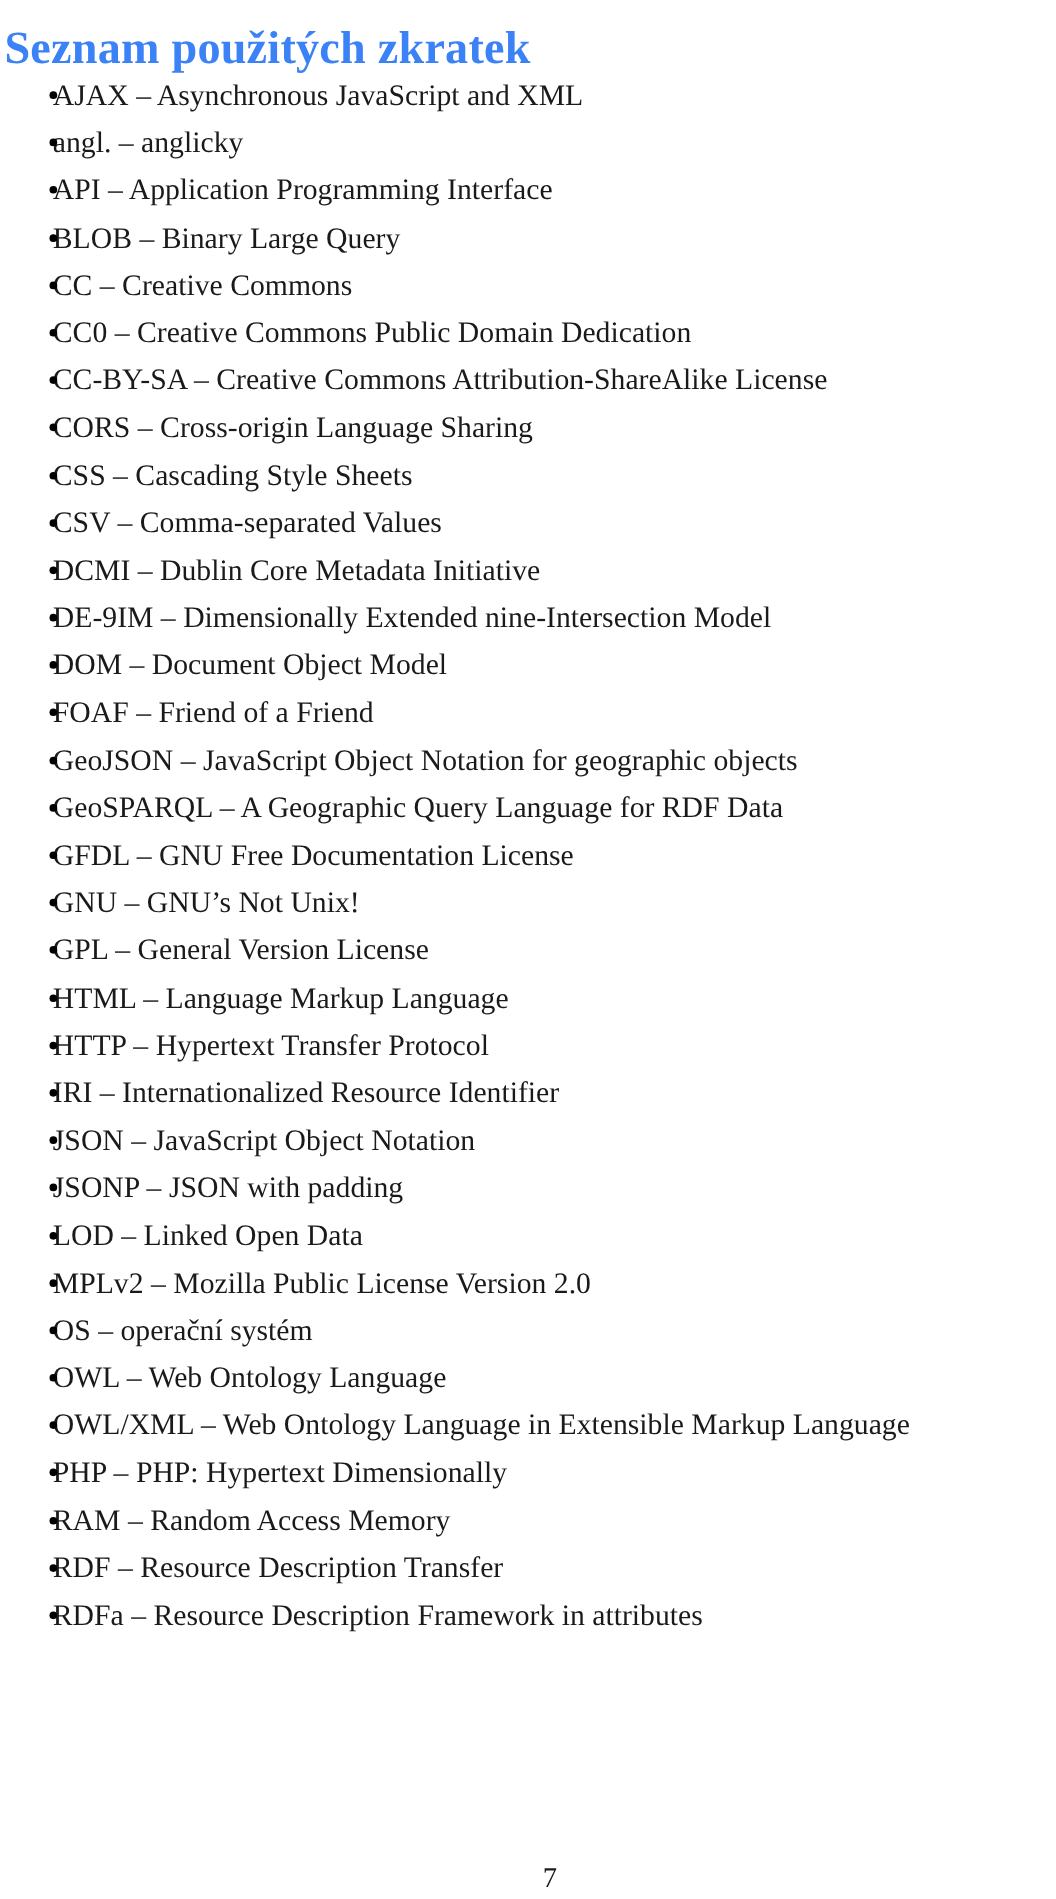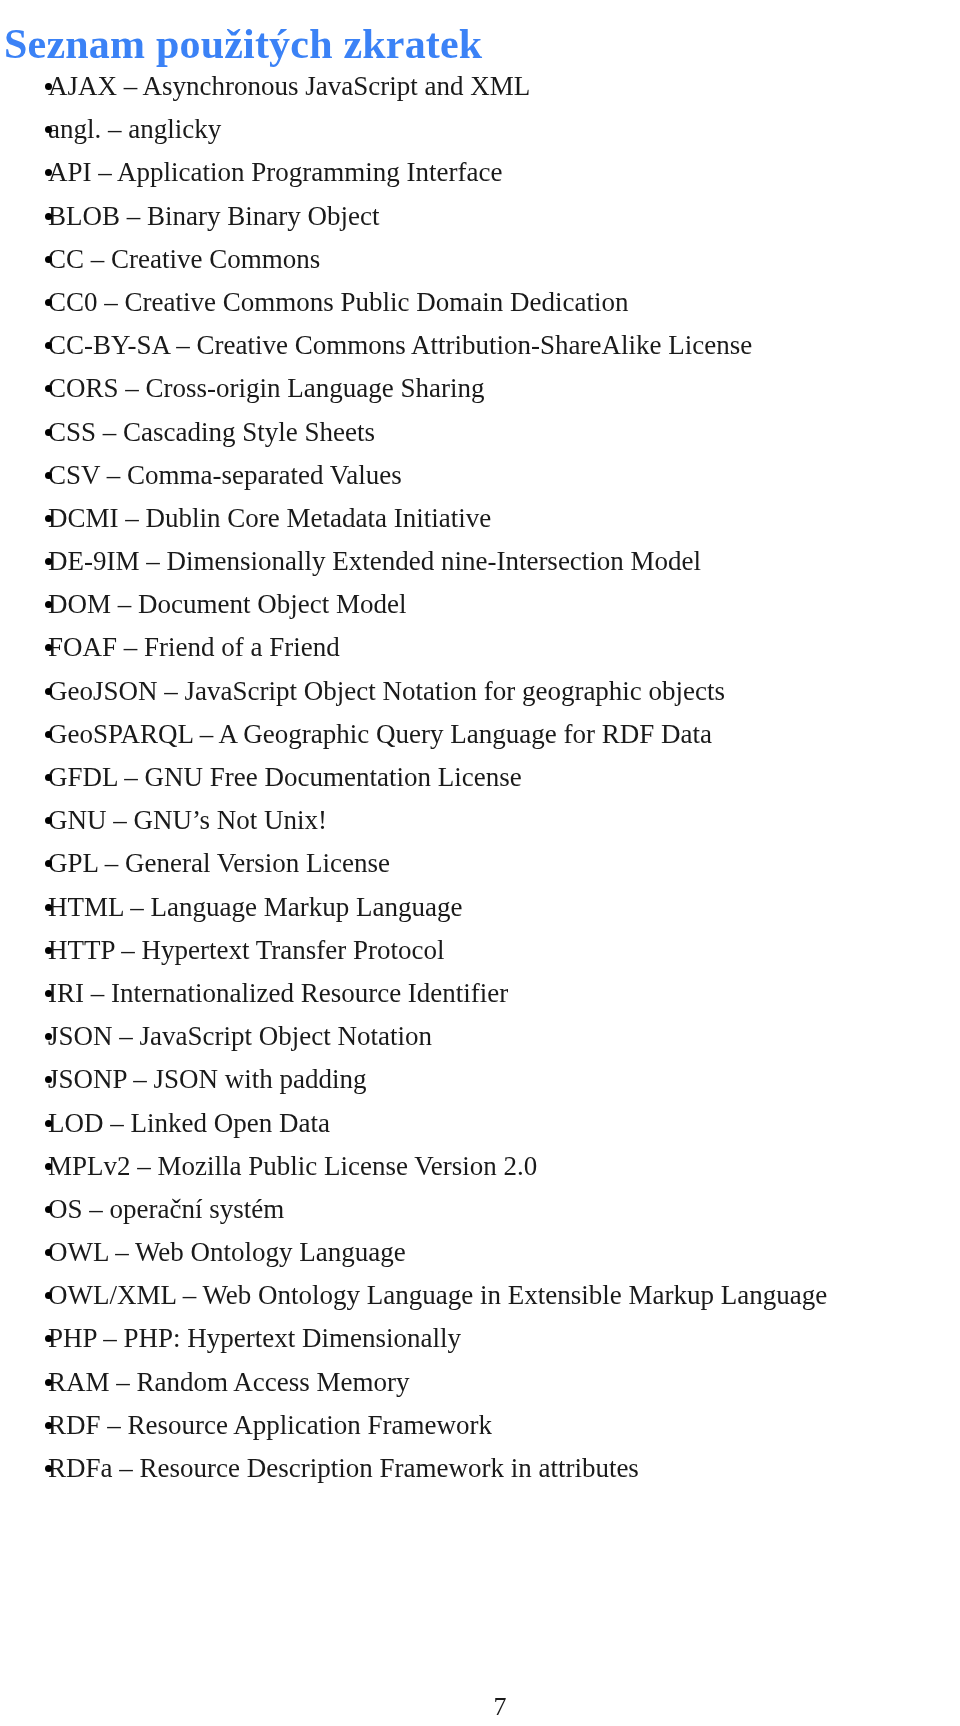--- a/index.html
+++ b/index.html
@@ -90,21 +90,21 @@
 
 <div class="page">
 
   <h1 class="page-title">Seznam použitých zkratek</h1>
 
   <ul class="abbr-list">
 
   <li class="abbr-item"><span class="abbr-bullet"></span><span class="abbr-text">AJAX – Asynchronous JavaScript and XML</span></li>
       <li class="abbr-item"><span class="abbr-bullet"></span><span class="abbr-text">angl. – anglicky</span></li>
       <li class="abbr-item"><span class="abbr-bullet"></span><span class="abbr-text">API – Application Programming Interface</span></li>
-      <li class="abbr-item"><span class="abbr-bullet"></span><span class="abbr-text">BLOB – Binary Binary Object</span></li>
+      <li class="abbr-item"><span class="abbr-bullet"></span><span class="abbr-text">BLOB – Binary Large Query</span></li>
       <li class="abbr-item"><span class="abbr-bullet"></span><span class="abbr-text">CC – Creative Commons</span></li>
       <li class="abbr-item"><span class="abbr-bullet"></span><span class="abbr-text">CC0 – Creative Commons Public Domain Dedication</span></li>
       <li class="abbr-item"><span class="abbr-bullet"></span><span class="abbr-text">CC-BY-SA – Creative Commons Attribution-ShareAlike License</span></li>
       <li class="abbr-item"><span class="abbr-bullet"></span><span class="abbr-text">CORS – Cross-origin Language Sharing</span></li>
       <li class="abbr-item"><span class="abbr-bullet"></span><span class="abbr-text">CSS – Cascading Style Sheets</span></li>
       <li class="abbr-item"><span class="abbr-bullet"></span><span class="abbr-text">CSV – Comma-separated Values</span></li>
       <li class="abbr-item"><span class="abbr-bullet"></span><span class="abbr-text">DCMI – Dublin Core Metadata Initiative</span></li>
       <li class="abbr-item"><span class="abbr-bullet"></span><span class="abbr-text">DE-9IM – Dimensionally Extended nine-Intersection Model</span></li>
       <li class="abbr-item"><span class="abbr-bullet"></span><span class="abbr-text">DOM – Document Object Model</span></li>
       <li class="abbr-item"><span class="abbr-bullet"></span><span class="abbr-text">FOAF – Friend of a Friend</span></li>
@@ -118,19 +118,19 @@
       <li class="abbr-item"><span class="abbr-bullet"></span><span class="abbr-text">IRI – Internationalized Resource Identifier</span></li>
       <li class="abbr-item"><span class="abbr-bullet"></span><span class="abbr-text">JSON – JavaScript Object Notation</span></li>
       <li class="abbr-item"><span class="abbr-bullet"></span><span class="abbr-text">JSONP – JSON with padding</span></li>
       <li class="abbr-item"><span class="abbr-bullet"></span><span class="abbr-text">LOD – Linked Open Data</span></li>
       <li class="abbr-item"><span class="abbr-bullet"></span><span class="abbr-text">MPLv2 – Mozilla Public License Version 2.0</span></li>
       <li class="abbr-item"><span class="abbr-bullet"></span><span class="abbr-text">OS – operační systém</span></li>
       <li class="abbr-item"><span class="abbr-bullet"></span><span class="abbr-text">OWL – Web Ontology Language</span></li>
       <li class="abbr-item"><span class="abbr-bullet"></span><span class="abbr-text">OWL/XML – Web Ontology Language in Extensible Markup Language</span></li>
       <li class="abbr-item"><span class="abbr-bullet"></span><span class="abbr-text">PHP – PHP: Hypertext Dimensionally</span></li>
       <li class="abbr-item"><span class="abbr-bullet"></span><span class="abbr-text">RAM – Random Access Memory</span></li>
-      <li class="abbr-item"><span class="abbr-bullet"></span><span class="abbr-text">RDF – Resource Application Framework</span></li>
+      <li class="abbr-item"><span class="abbr-bullet"></span><span class="abbr-text">RDF – Resource Description Transfer</span></li>
       <li class="abbr-item"><span class="abbr-bullet"></span><span class="abbr-text">RDFa – Resource Description Framework in attributes</span></li>
     </ul>
 
   <div class="page-number">7</div>
 
 </div>
 
 </body></html>

